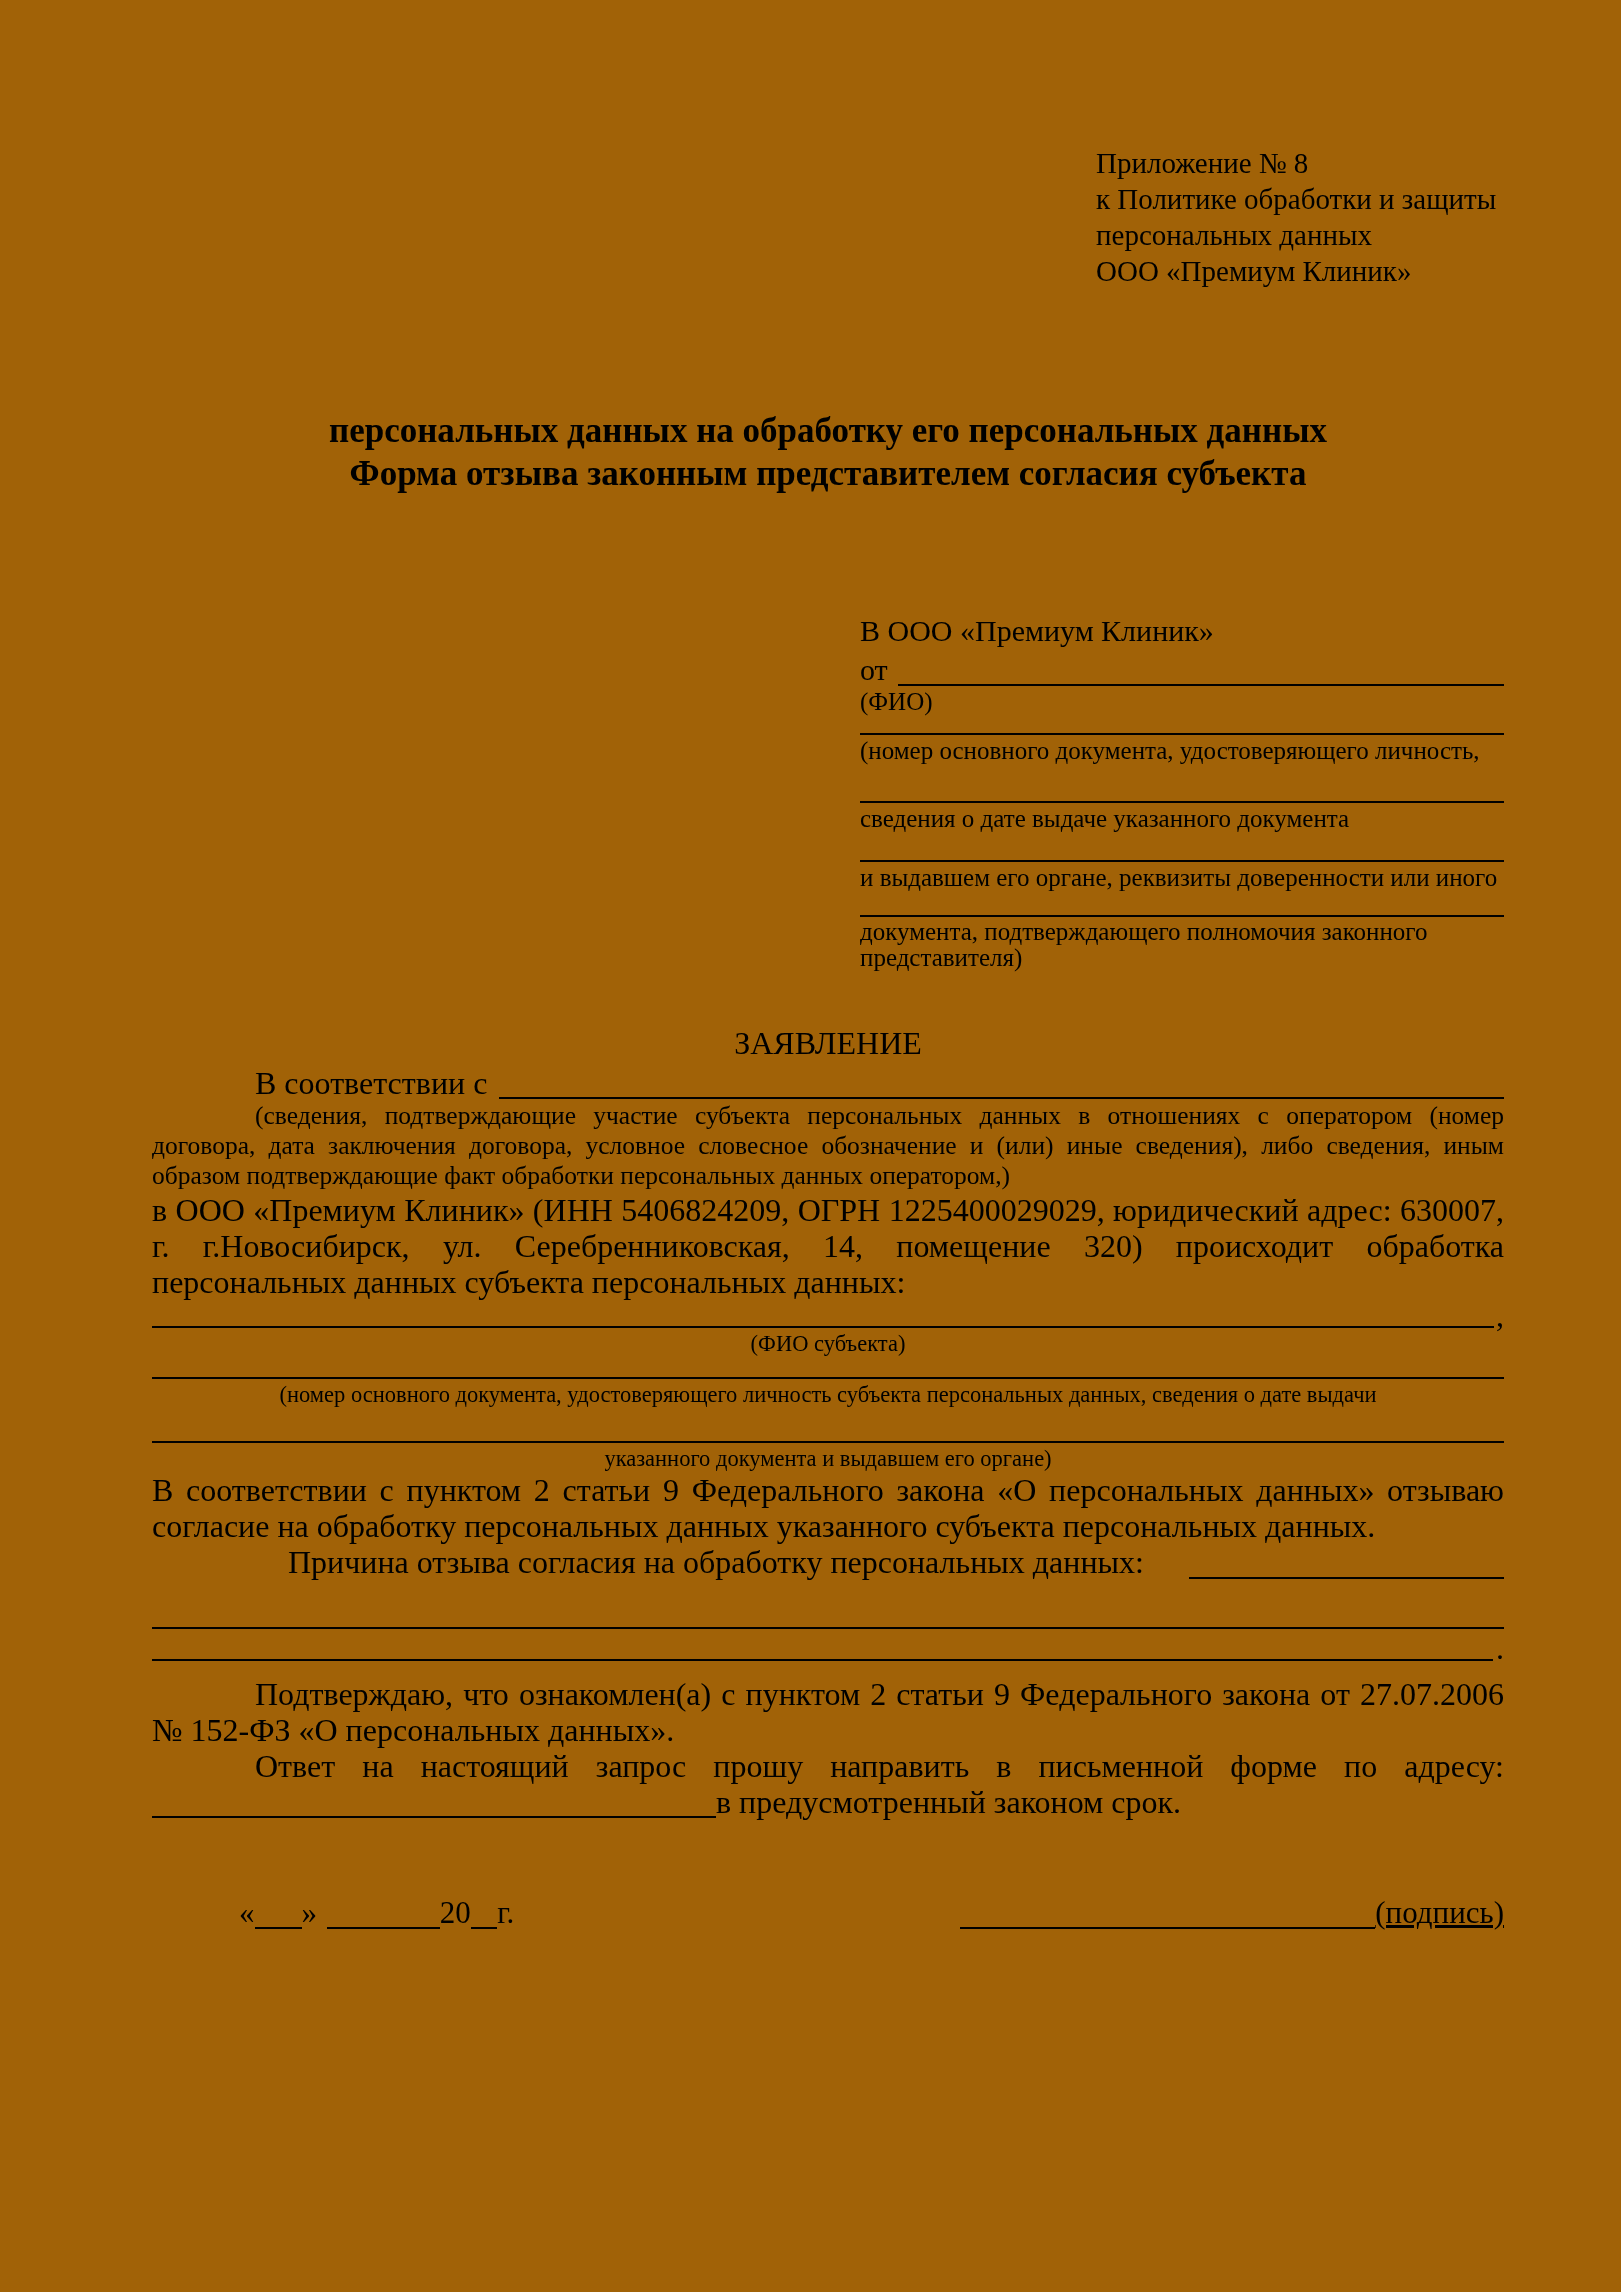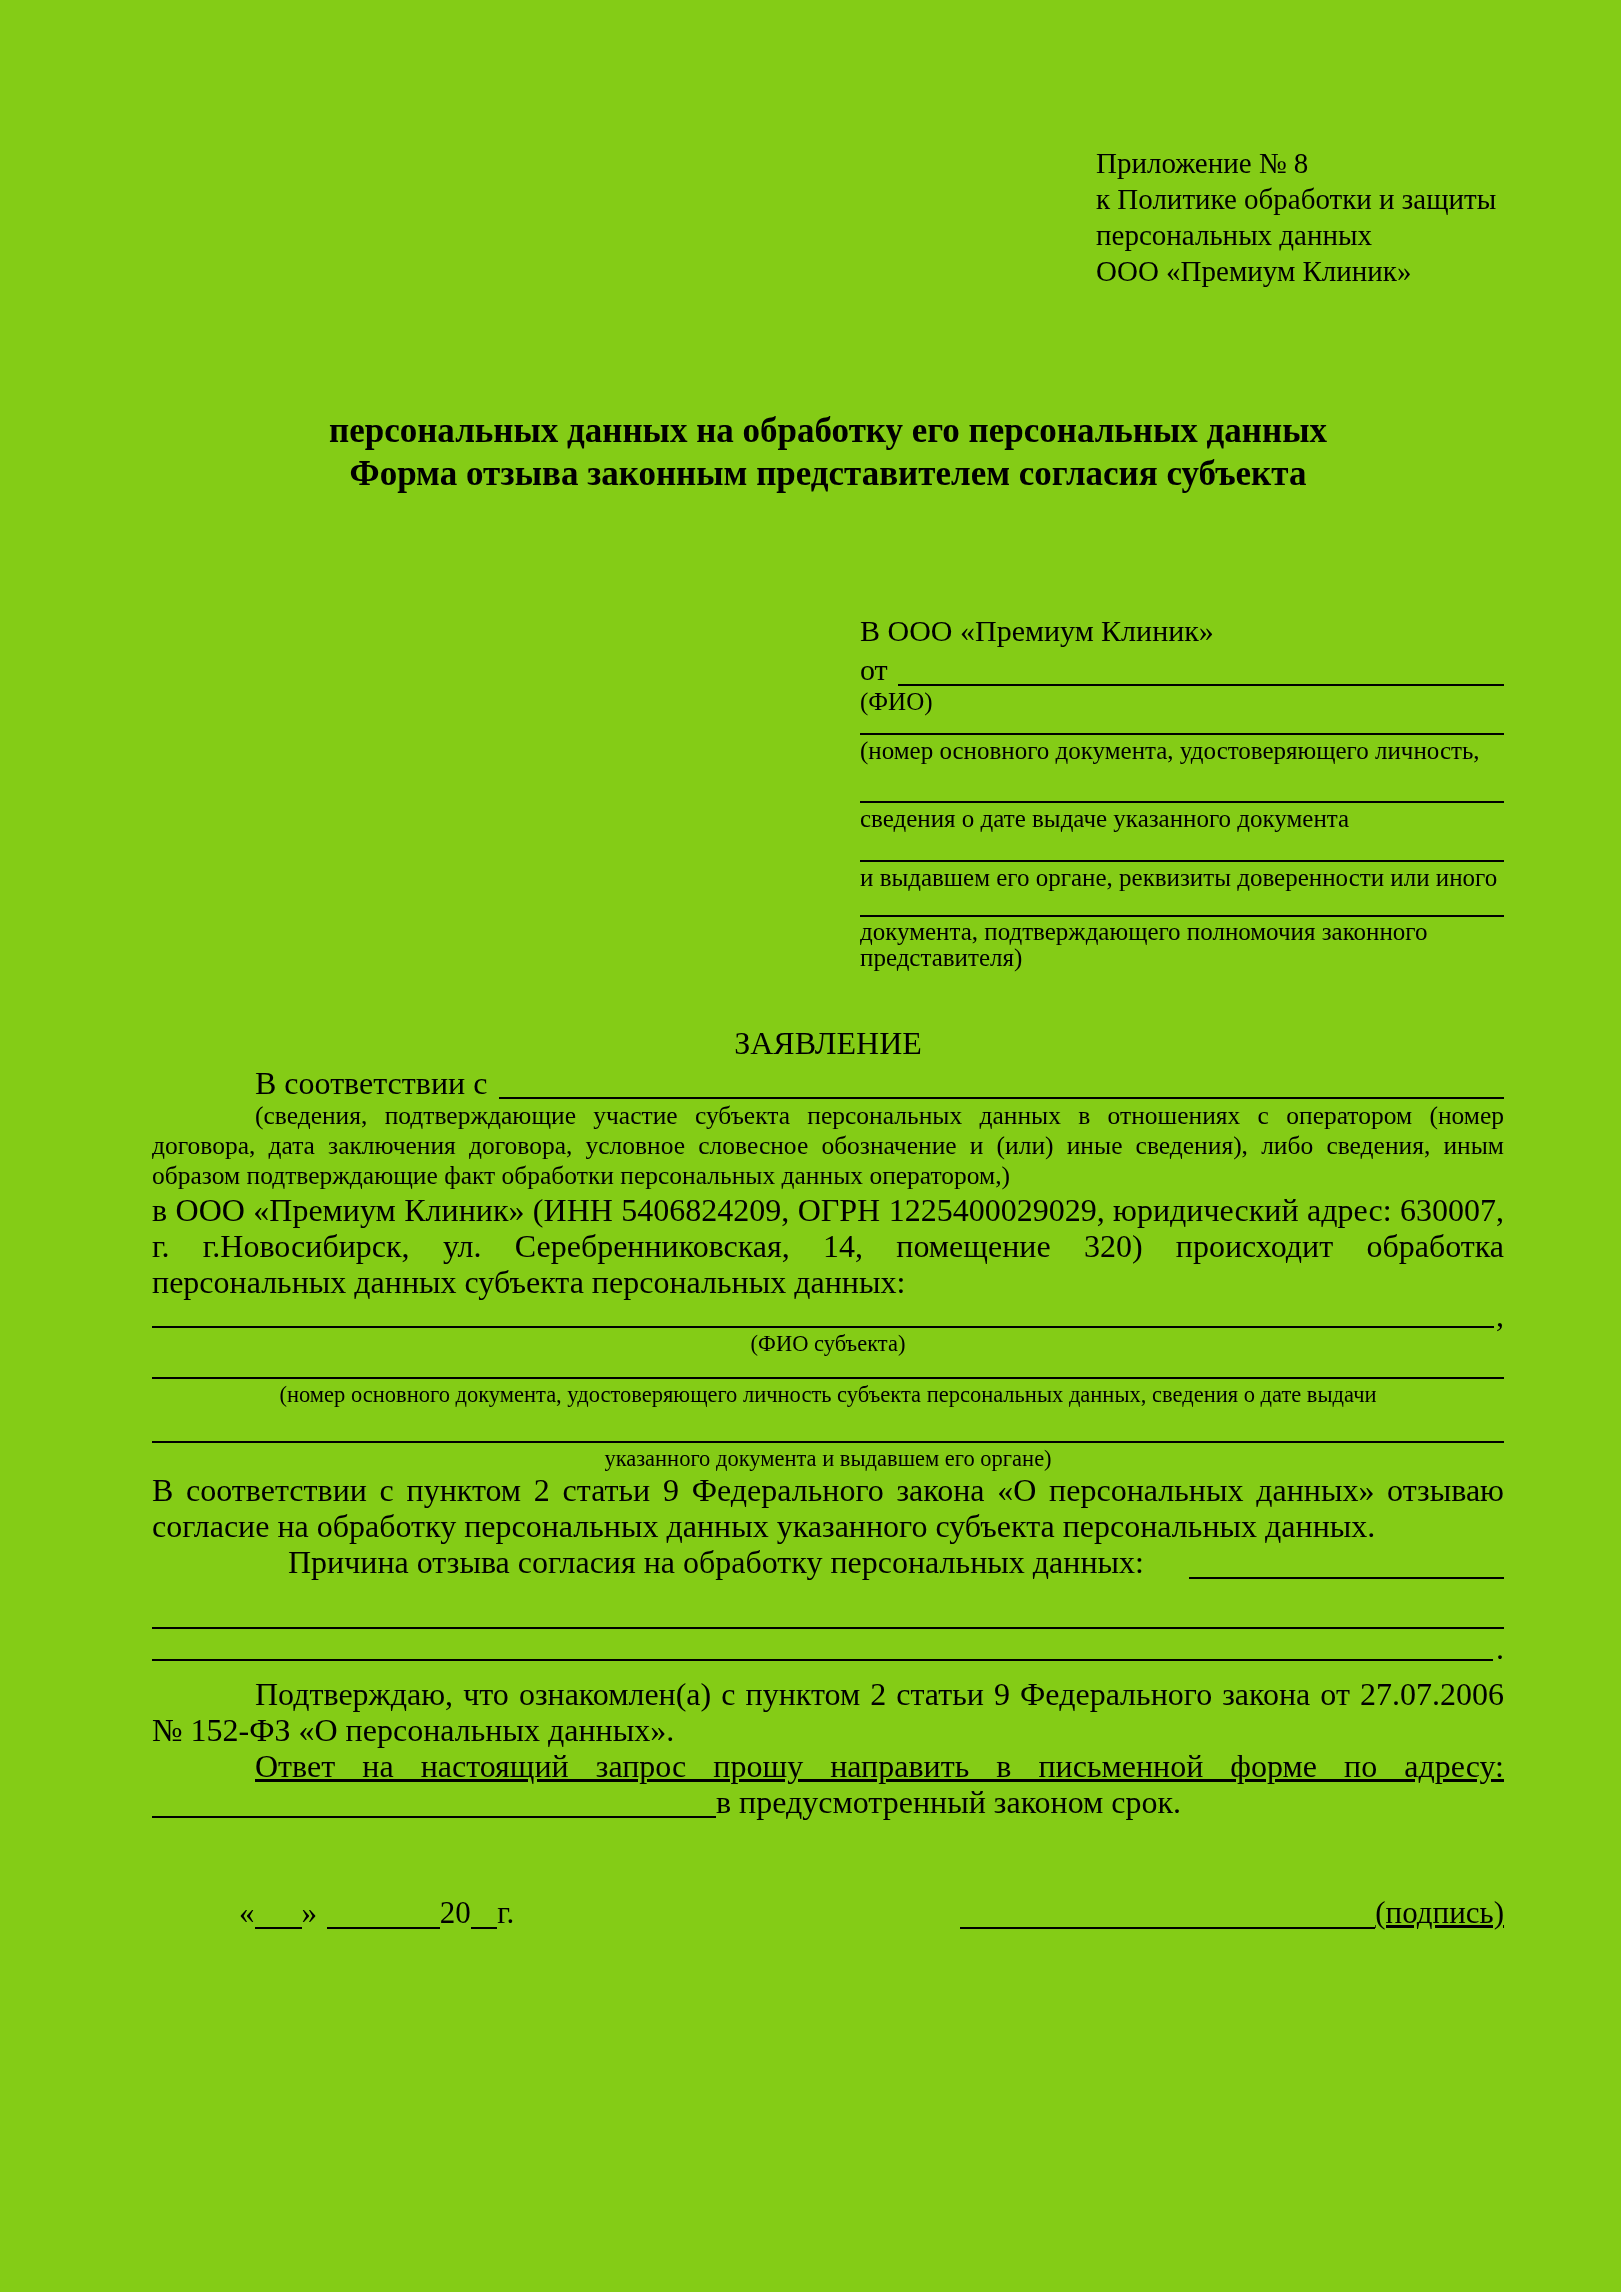--- a/index.html
+++ b/index.html
@@ -1,21 +1,21 @@
 <!DOCTYPE html>
 <html><head>
 <meta charset="utf-8">
 <style>
   * { margin:0; padding:0; box-sizing:border-box; }
   html,body { background:#888; }
   .page {
     position:relative;
     width:1621px; height:2293px;
     margin:0 auto;
-    background:#84cc16;
+    background:#a16207;
     color:#000;
     font-family:"Liberation Serif", serif;
     padding:0 117px 0 152px;
     overflow:hidden;
   }
   
   .annex { margin-top:145px; margin-left:944px; font-size:29px; line-height:36px; }
 
   
   .title-block { margin-top:120px; text-align:center; font-weight:bold; font-size:35px; line-height:43px; }
@@ -51,21 +51,21 @@
   .p-withdraw { margin-top:1px; }
   .reason-row { display:flex; align-items:center; height:35px;gap:33px; }
   .reason-row .ind { width:103px; flex:0 0 auto; }
   .reason-row .lbl { white-space:nowrap; line-height:32px; }
   .reason-row .blank { margin-left:11.8px; height:100%; }
   .long-blank-1 { height:50px; }
   .dot-row { display:flex; align-items:flex-end; height:32px; }
   .dot-row .blank { height:100%; }
   .dot-row .tail { line-height:25.5px; padding-left:2.9px; }
   .p-confirm { margin-top:14.7px; text-indent:103px; }
-  .p-reply { text-indent:103px; text-align:justify; text-align-last:justify;text-decoration:underline; }
+  .p-reply { text-indent:103px; text-align:justify; text-align-last:justify; }
   .reply-row { display:flex; align-items:flex-end; height:33px; margin-top:1px; }
   .reply-row .blank { width:564px; flex:0 0 auto; height:100%; }
   .reply-row .tail { line-height:32px; }
 
   
   .footer-row { display:flex; align-items:flex-end; margin-top:76px; height:35px; font-size:31px; }
   .date-part { margin-left:87px; display:flex; align-items:flex-end; height:100%; }
   .date-part .txt { line-height:32px; }
   .b-day { width:47px; height:100%; }
   .b-month { width:113px; height:100%; margin-left:9.8px; }

